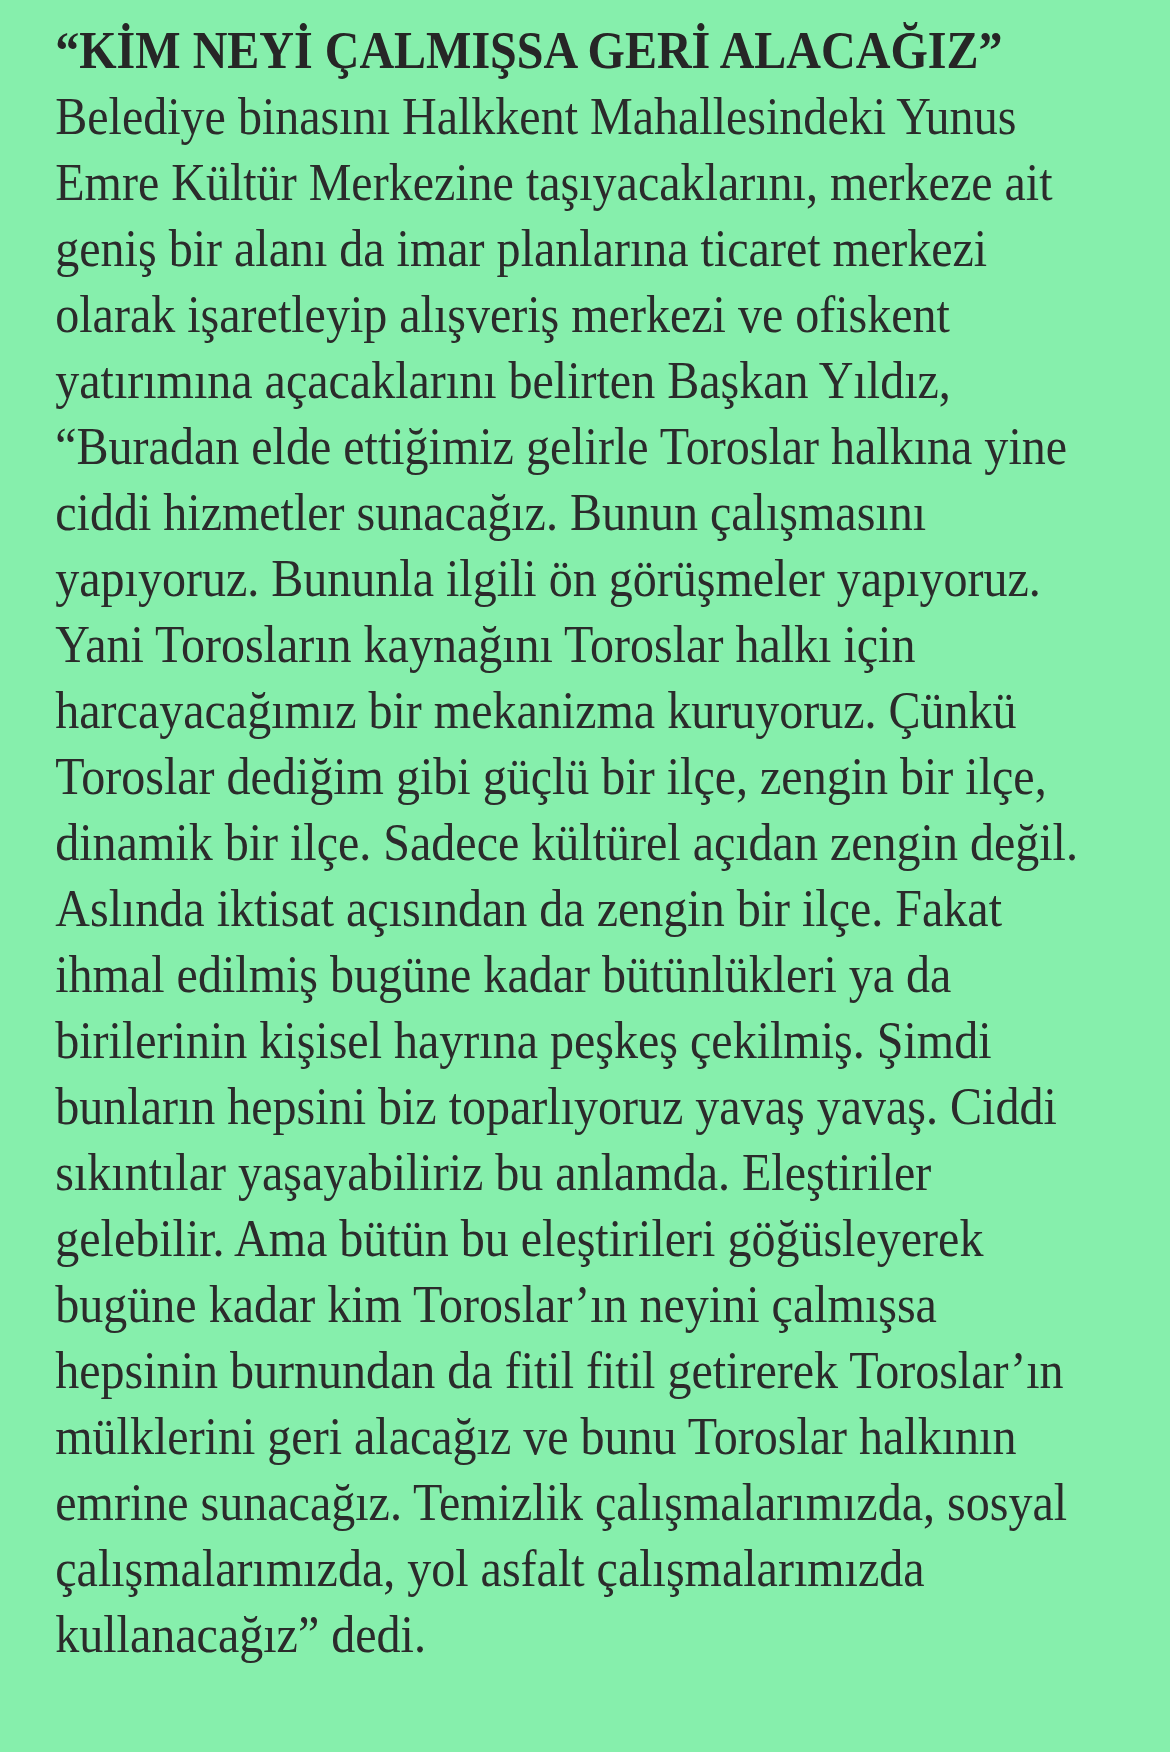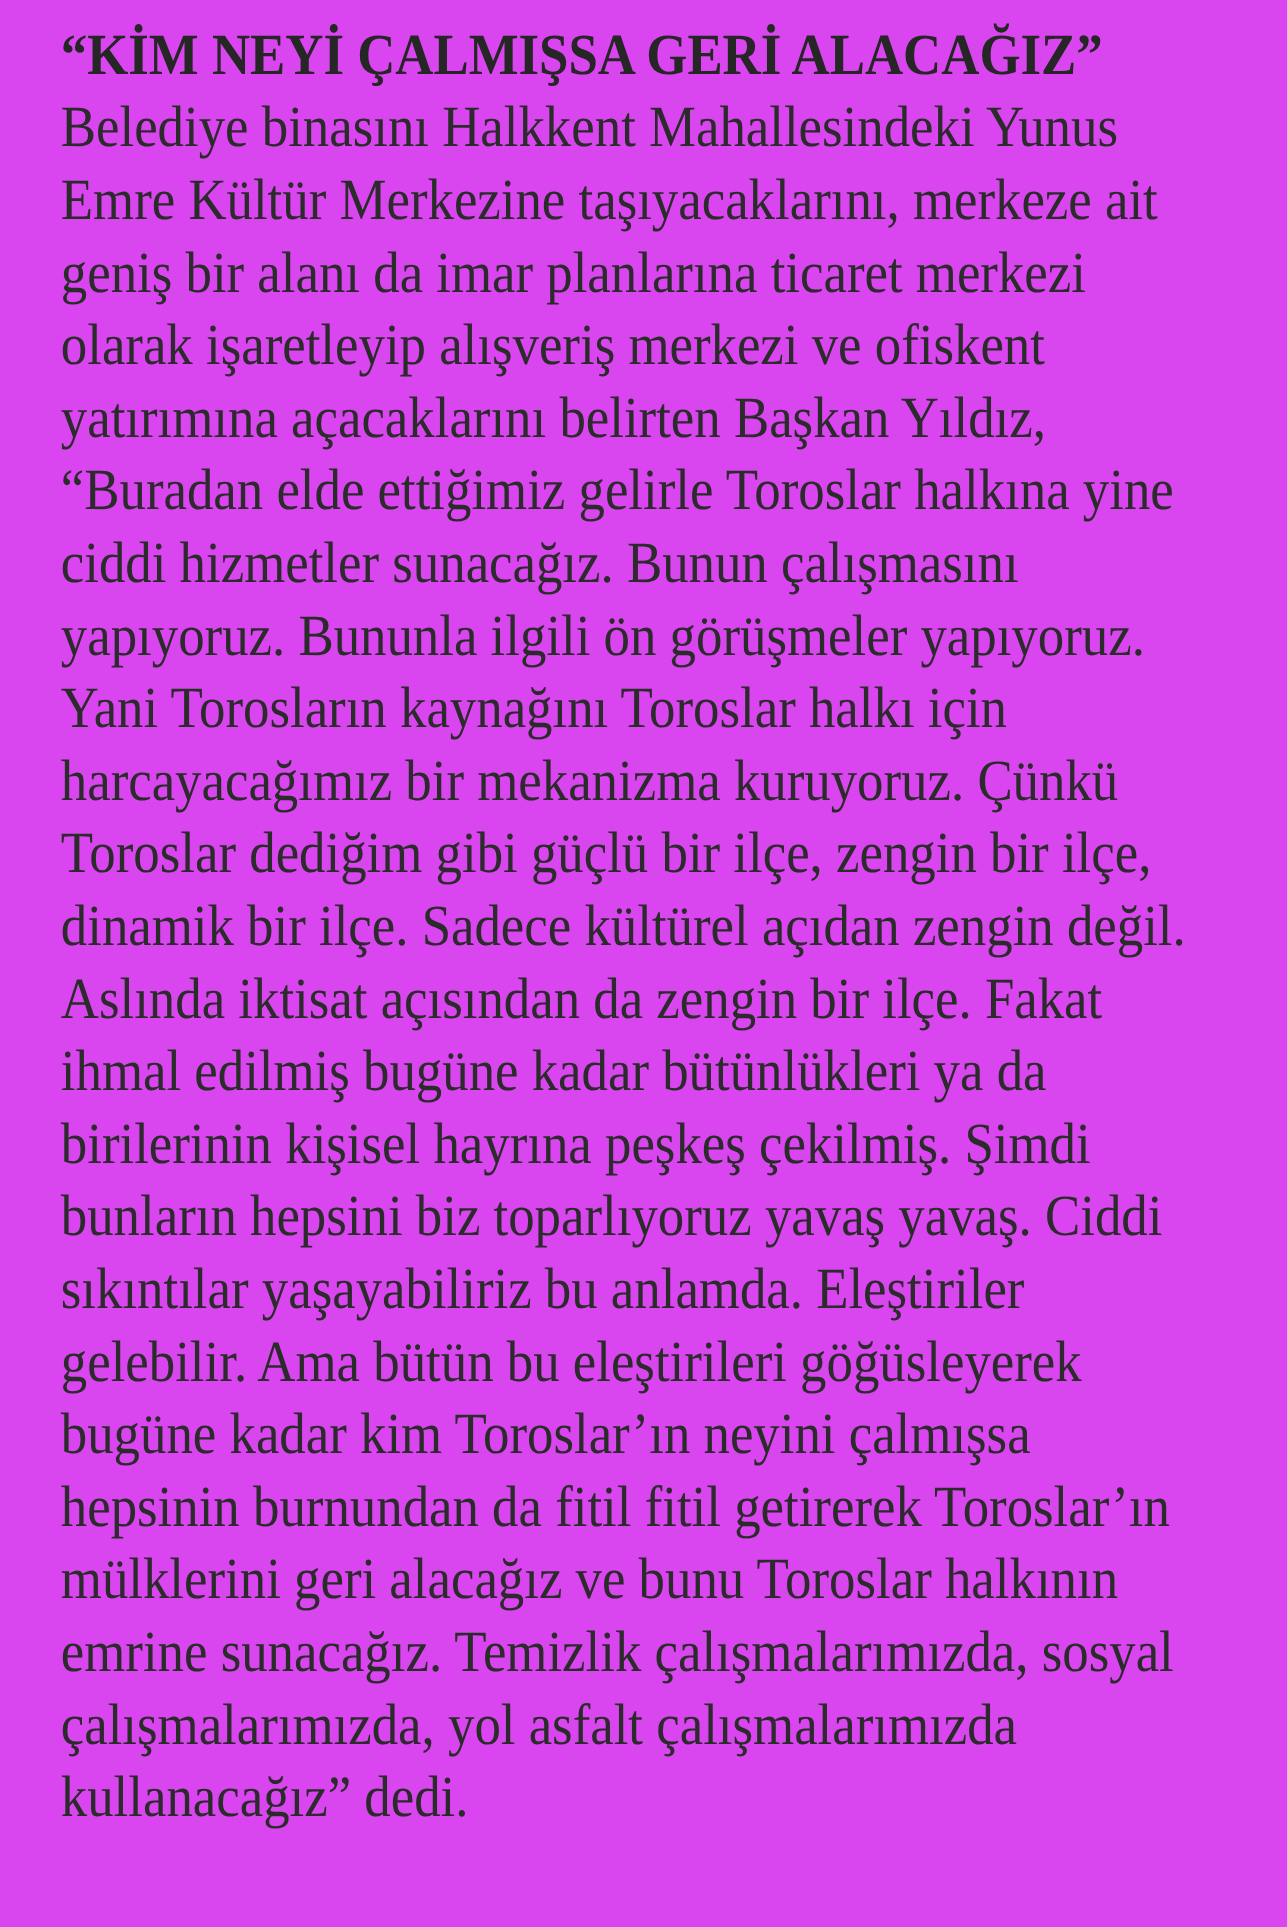--- a/index.html
+++ b/index.html
@@ -4,21 +4,21 @@
 <style>
   html, body {
     margin: 0;
     padding: 0;
     background: #ffffff;
   }
   .page {
     position: relative;
     width: 1170px;
     height: 1752px;
-    background: #d946ef;
+    background: #86efac;
     overflow: hidden;
   }
   .article {
     position: absolute;
     top: 0;
     left: 0;
     width: 1400px;
     padding: 17px 0 0 61px;
     box-sizing: border-box;
     transform: scaleX(0.906);

